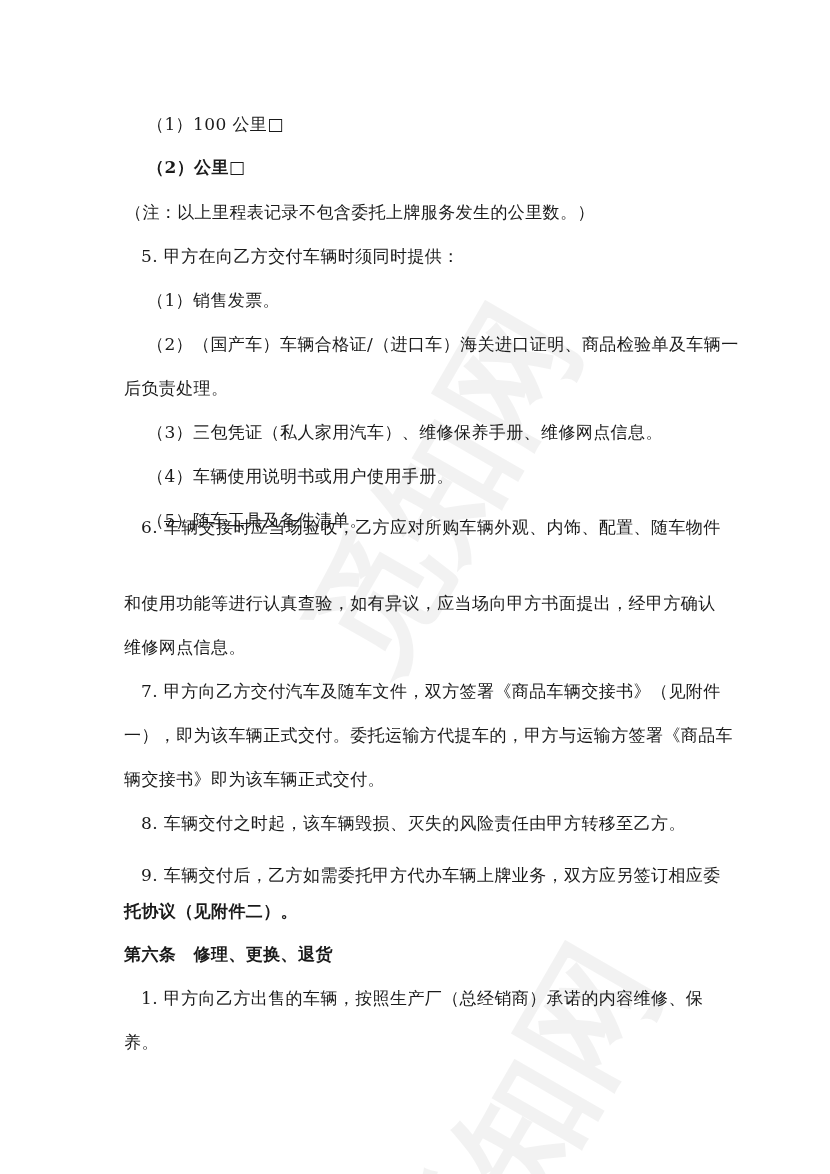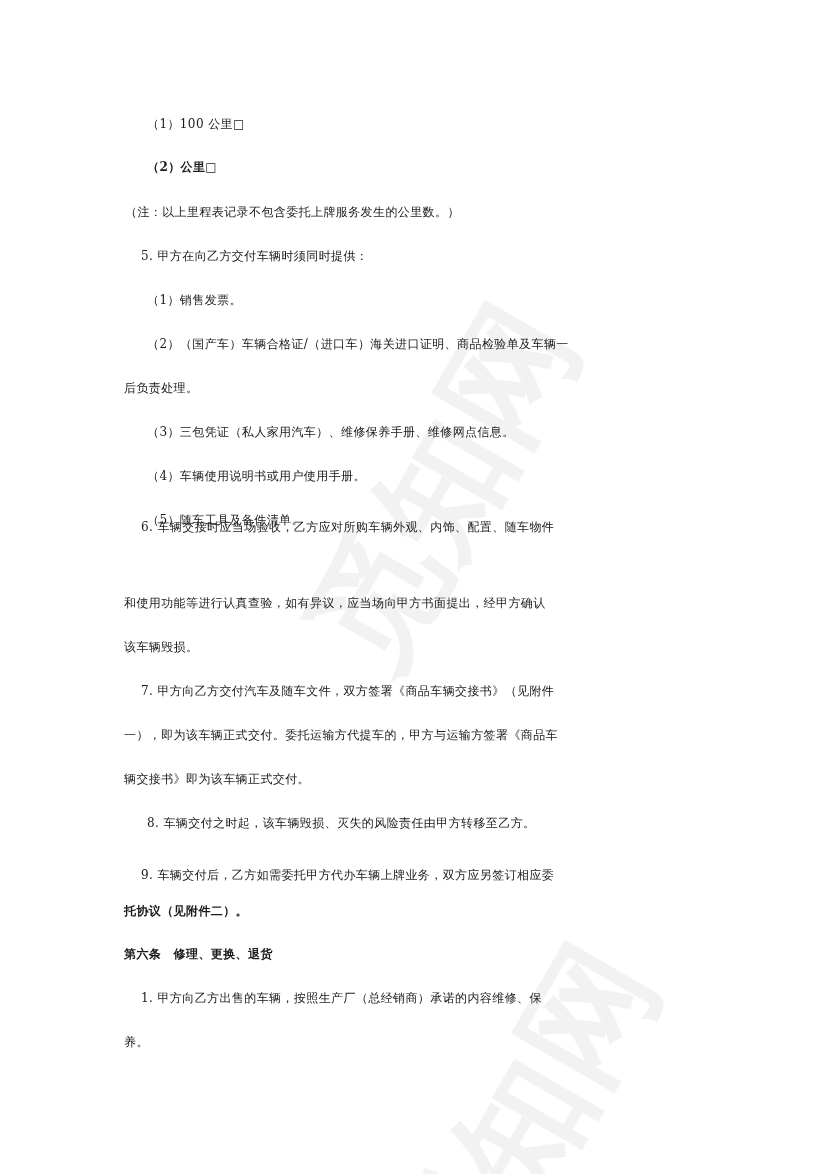--- a/index.html
+++ b/index.html
@@ -2,21 +2,21 @@
 <html><head>
 <meta charset="utf-8">
 <style>
   html, body { margin: 0; padding: 0; }
   body {
     width: 830px; height: 1174px; background: #ffffff; position: relative; overflow: hidden;
     font-family: "DejaVu Serif", "Liberation Serif", serif; color: #1a1a1a;
   }
   .page { position: absolute; left: 0; top: 0; width: 830px; height: 1174px; }
   .line {
-    position: absolute; font-size: 12px; line-height: 22px; white-space: nowrap; letter-spacing: 0.4px;
+    position: absolute; font-size: 17px; line-height: 22px; white-space: nowrap; letter-spacing: 0.4px;
   }
   .watermark {
     position: absolute; font-family: "DejaVu Sans", sans-serif; font-weight: bold;
     color: rgba(0,0,0,0.05); font-size: 130px; transform: rotate(-60deg); white-space: nowrap;
   }
 </style>
 </head>
 <body>
 
 <div class="page">
@@ -28,23 +28,23 @@
   <div class="line" style="left:125px; top:201px;">（注：以上里程表记录不包含委托上牌服务发生的公里数。）</div>
   <div class="line" style="left:141px; top:245px;">5. 甲方在向乙方交付车辆时须同时提供：</div>
   <div class="line" style="left:147px; top:289px;">（1）销售发票。</div>
   <div class="line" style="left:147px; top:333px;">（2）（国产车）车辆合格证/（进口车）海关进口证明、商品检验单及车辆一</div>
   <div class="line" style="left:124px; top:377px;">后负责处理。</div>
   <div class="line" style="left:147px; top:421px;">（3）三包凭证（私人家用汽车）、维修保养手册、维修网点信息。</div>
   <div class="line" style="left:147px; top:465px;">（4）车辆使用说明书或用户使用手册。</div>
   <div class="line" style="left:147px; top:509px;">（5）随车工具及备件清单。</div>
   <div class="line" style="left:141px; top:516px;">6. 车辆交接时应当场验收，乙方应对所购车辆外观、内饰、配置、随车物件</div>
   <div class="line" style="left:124px; top:592px;">和使用功能等进行认真查验，如有异议，应当场向甲方书面提出，经甲方确认</div>
-  <div class="line" style="left:124px; top:636px;">该车辆毁损。</div>
+  <div class="line" style="left:124px; top:636px;">维修网点信息。</div>
   <div class="line" style="left:141px; top:680px;">7. 甲方向乙方交付汽车及随车文件，双方签署《商品车辆交接书》（见附件</div>
   <div class="line" style="left:124px; top:724px;">一），即为该车辆正式交付。委托运输方代提车的，甲方与运输方签署《商品车</div>
   <div class="line" style="left:124px; top:768px;">辆交接书》即为该车辆正式交付。</div>
-  <div class="line" style="left:147px; top:812px;text-align:right;">8. 车辆交付之时起，该车辆毁损、灭失的风险责任由甲方转移至乙方。</div>
+  <div class="line" style="left:141px; top:812px;text-align:right;">8. 车辆交付之时起，该车辆毁损、灭失的风险责任由甲方转移至乙方。</div>
   <div class="line" style="left:141px; top:864px;">9. 车辆交付后，乙方如需委托甲方代办车辆上牌业务，双方应另签订相应委</div>
   <div class="line" style="left:124px; top:900px;font-weight:bold;">托协议（见附件二）。</div>
   <div class="line" style="left:124px; top:943px;font-weight:bold;">第六条　修理、更换、退货</div>
   <div class="line" style="left:141px; top:987px;">1. 甲方向乙方出售的车辆，按照生产厂（总经销商）承诺的内容维修、保</div>
   <div class="line" style="left:124px; top:1031px;">养。</div>
 </div>
 
 </body></html>

